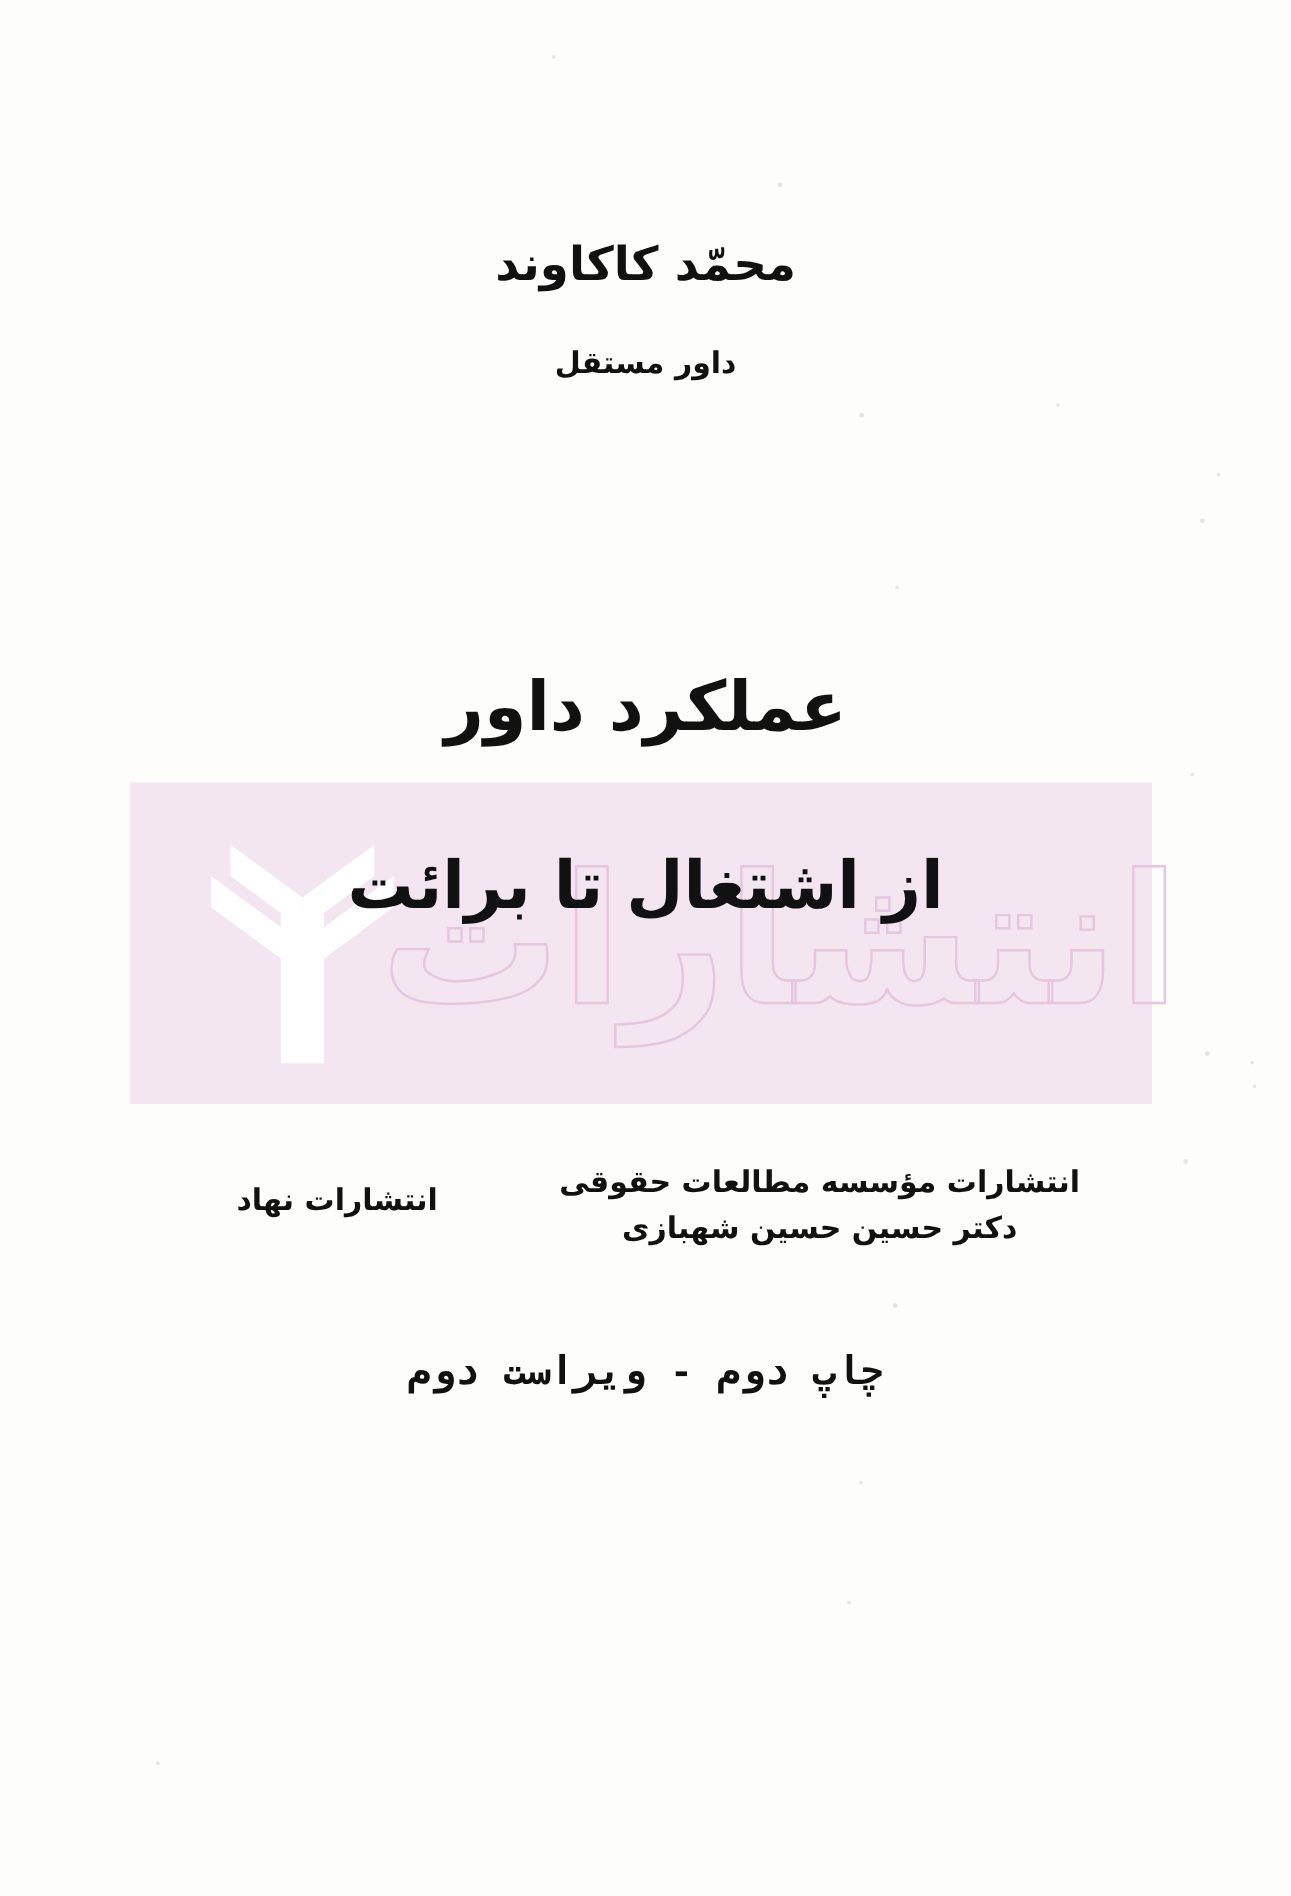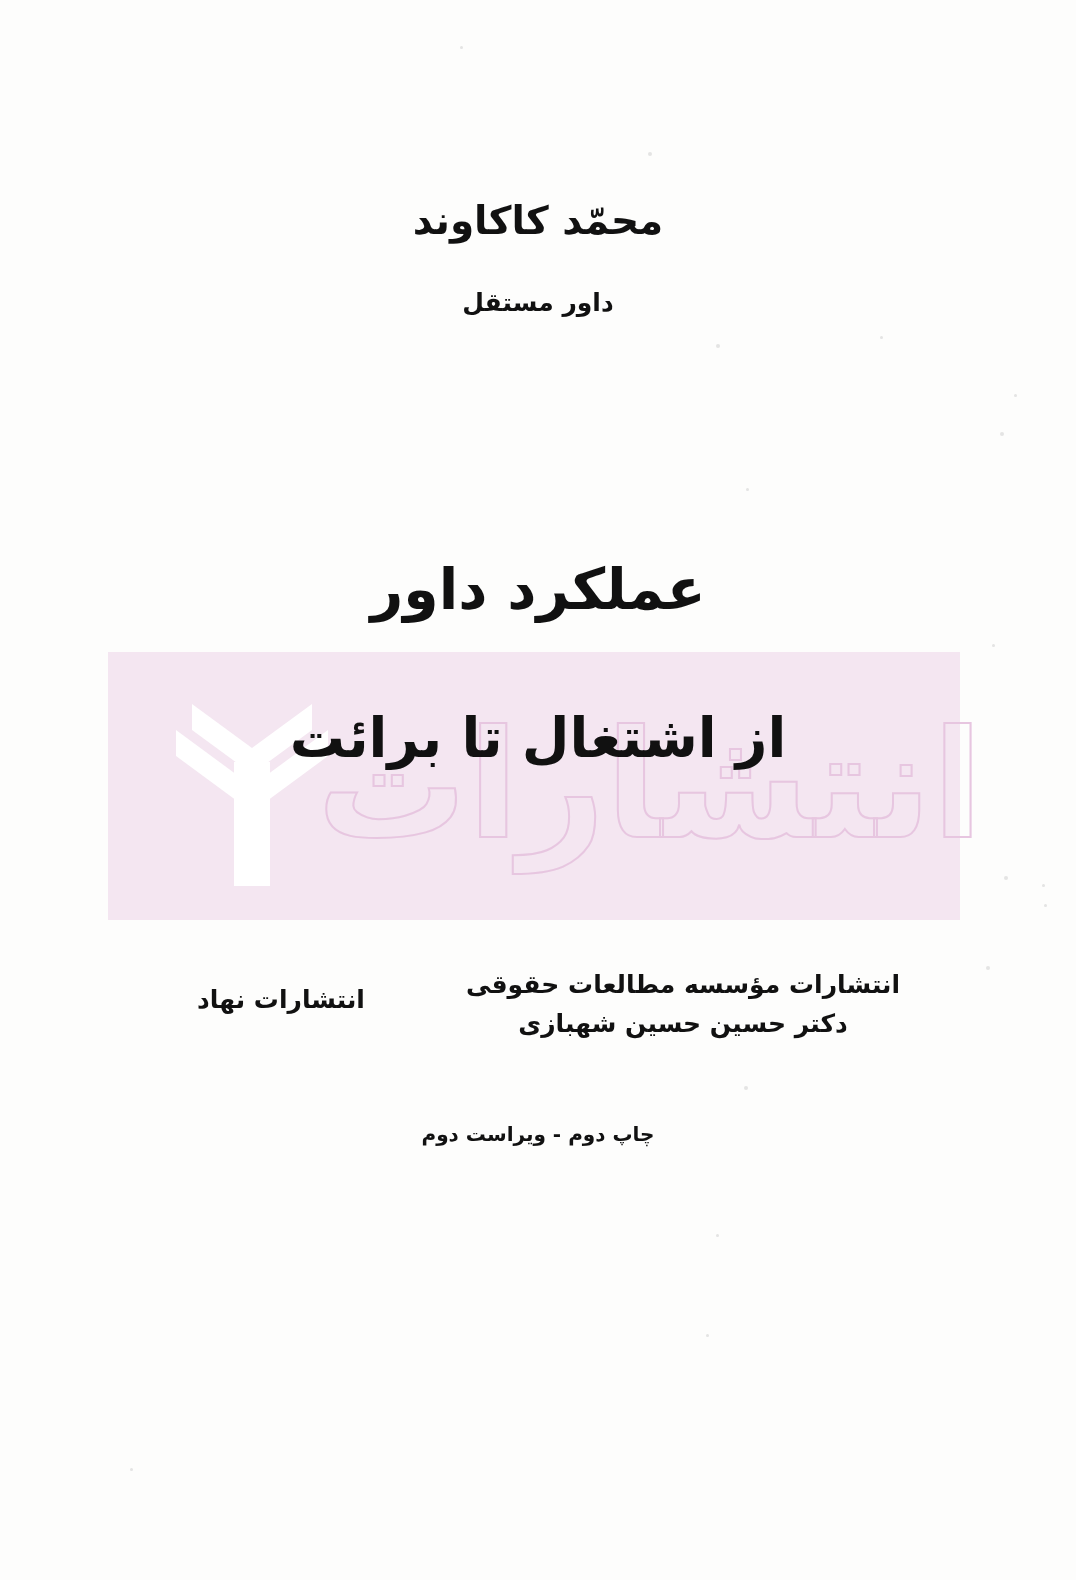--- a/index.html
+++ b/index.html
@@ -122,22 +122,23 @@
   .publisher-left {
     text-align: center;
     line-height: 1.55;
   }
   .edition {
     position: absolute;
     top: 1122px;
     left: 0;
     width: 100%;
     text-align: center;
-    font-size: 20px;
+    font-size: 33px;
     font-weight: 700;
+    font-family: Liberation Mono, monospace;
   }
 </style>
 </head>
 <body>
 
 <div class="page">
 
   <div class="speck" style="left:460px;top:46px;width:3px;height:3px;"></div>
   <div class="speck" style="left:648px;top:152px;width:4px;height:4px;"></div>
   <div class="speck" style="left:716px;top:344px;width:4px;height:4px;"></div>

